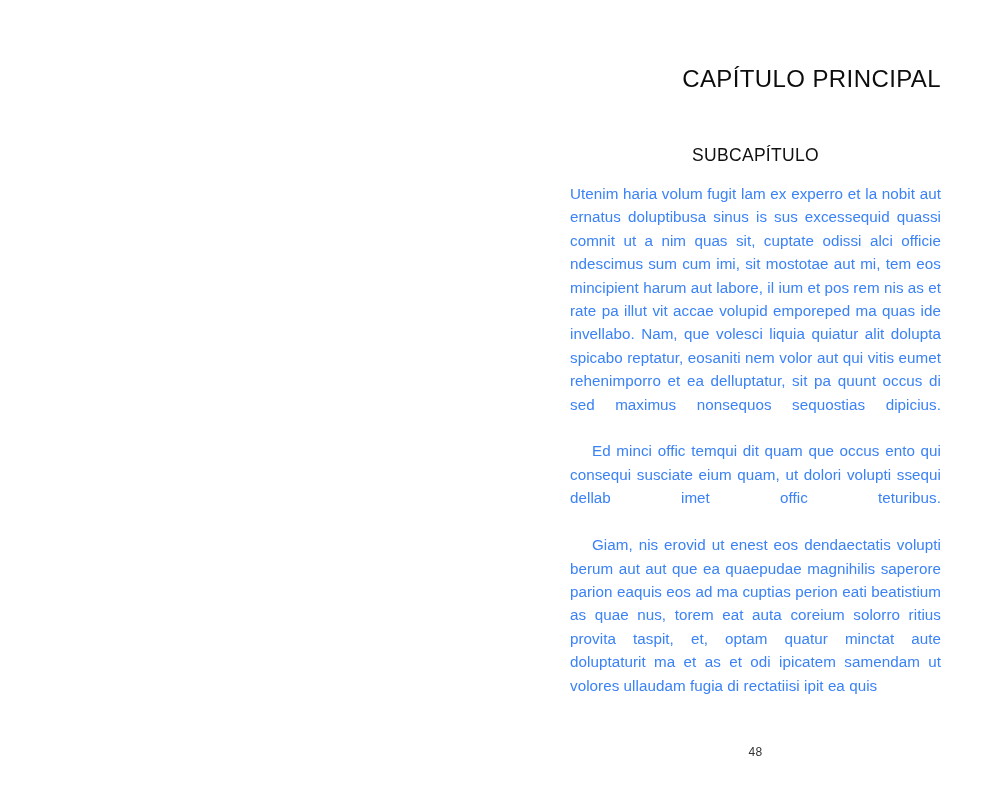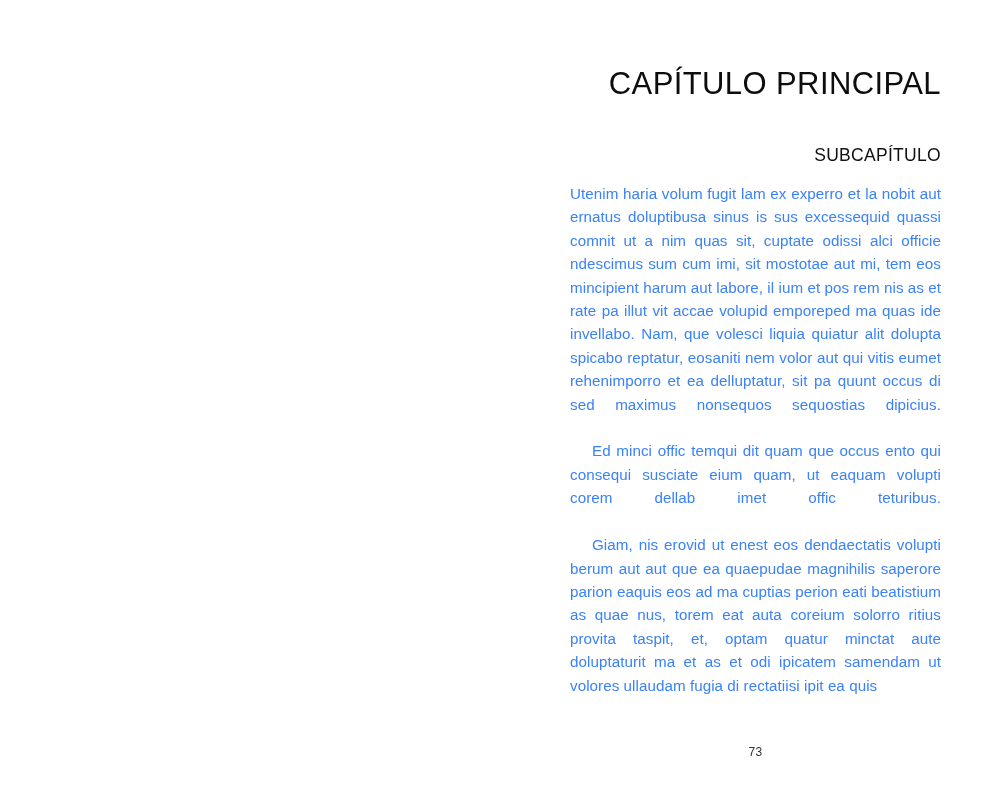--- a/index.html
+++ b/index.html
@@ -43,34 +43,34 @@
     width: 371px;
     height: 793px;
   }
 
   .chapter-title {
     position: absolute;
     top: 45px;
     left: 0;
     width: 371px;
     text-align: right;
-    font-size: 31px;
+    font-size: 24px;
     line-height: 36px;
     font-weight: 400;
     letter-spacing: 0.4px;
     color: #0d0d0d;
     white-space: nowrap;
   }
 
   .section-title {
     position: absolute;
     top: 129px;
     left: 0;
     width: 371px;
-    text-align: right;
+    text-align: center;
     font-size: 17.5px;
     line-height: 22px;
     font-weight: 400;
     letter-spacing: 0.3px;
     color: #111111;
   }
 
   .body-copy {
     position: absolute;
     top: 182px;
@@ -122,22 +122,22 @@
 
   <div class="page-right">
     <div class="content">
 
       <h1 class="chapter-title">CAPÍTULO PRINCIPAL</h1>
 
       <h2 class="section-title">SUBCAPÍTULO</h2>
 
       <div class="body-copy">
         <p>Utenim haria volum fugit lam ex experro et la nobit aut ernatus doluptibusa sinus is sus excessequid quassi comnit ut a nim quas sit, cuptate odissi alci officie ndescimus sum cum imi, sit mostotae aut mi, tem eos mincipient harum aut labore, il ium et pos rem nis as et rate pa illut vit accae volupid emporeped ma quas ide invellabo. Nam, que volesci liquia quiatur alit dolupta spicabo reptatur, eosaniti nem volor aut qui vitis eumet rehenimporro et ea delluptatur, sit pa quunt occus di sed maximus nonsequos sequostias dipicius.</p>
-        <p class="indent">Ed minci offic temqui dit quam que occus ento qui con­sequi susciate eium quam, ut eaquam volupti corem dellab imet offic teturibus.</p>
+        <p class="indent">Ed minci offic temqui dit quam que occus ento qui con­sequi susciate eium quam, ut dolori volupti ssequi dellab imet offic teturibus.</p>
         <p class="indent flush">Giam, nis erovid ut enest eos dendaectatis volupti berum aut aut que ea quaepudae magnihilis saperore parion ea­quis eos ad ma cuptias perion eati beatistium as quae nus, torem eat auta coreium solorro ritius provita taspit, et, optam quatur minctat aute doluptaturit ma et as et odi ipicatem samendam ut volores ullaudam fugia di rectatiisi ipit ea quis</p>
       </div>
 
-      <div class="folio">73</div>
+      <div class="folio">48</div>
 
     </div>
   </div>
 
 </div>
 
 </body></html>

